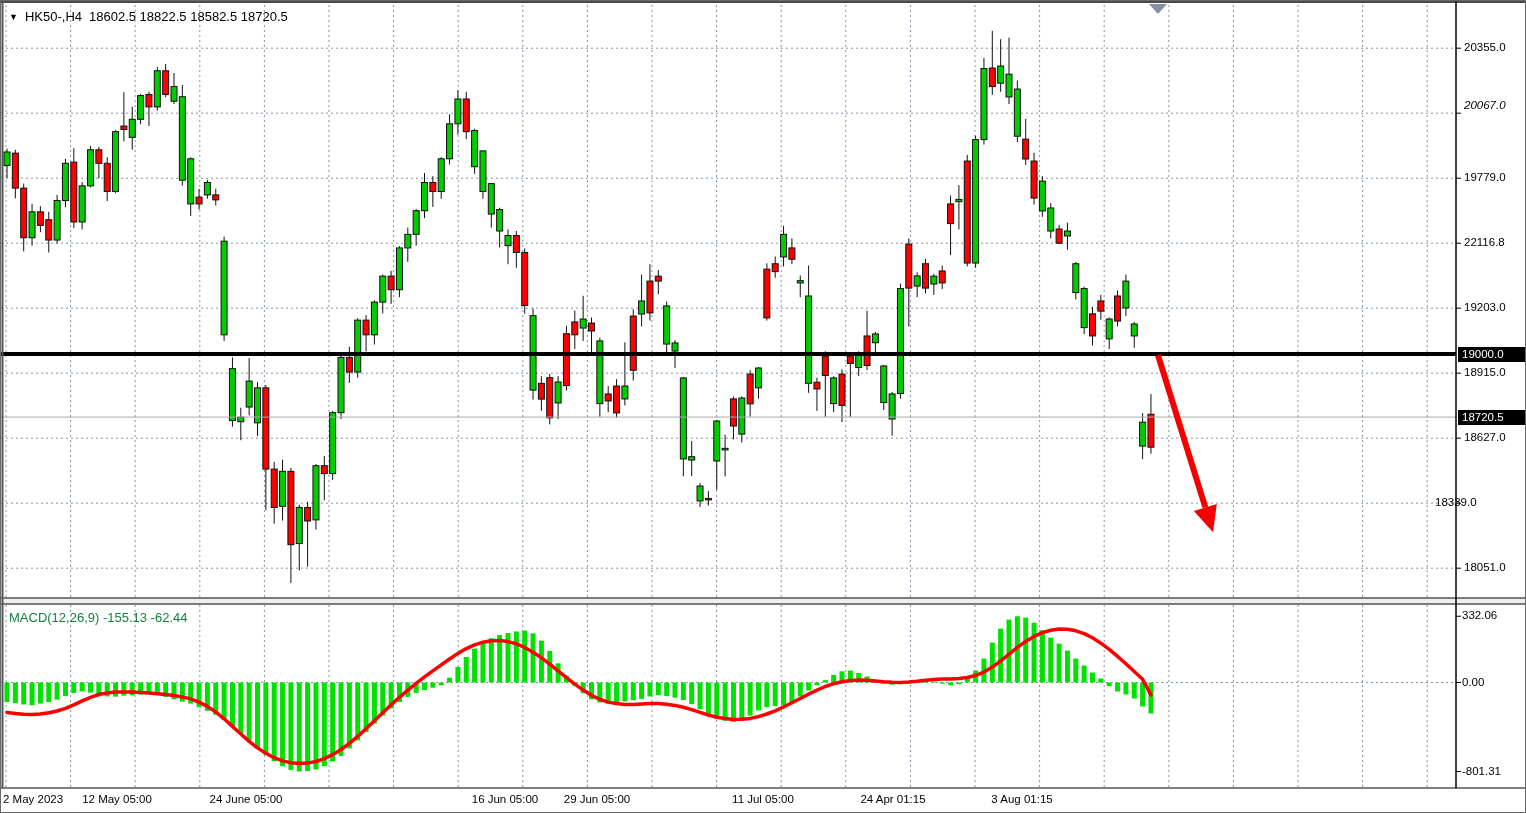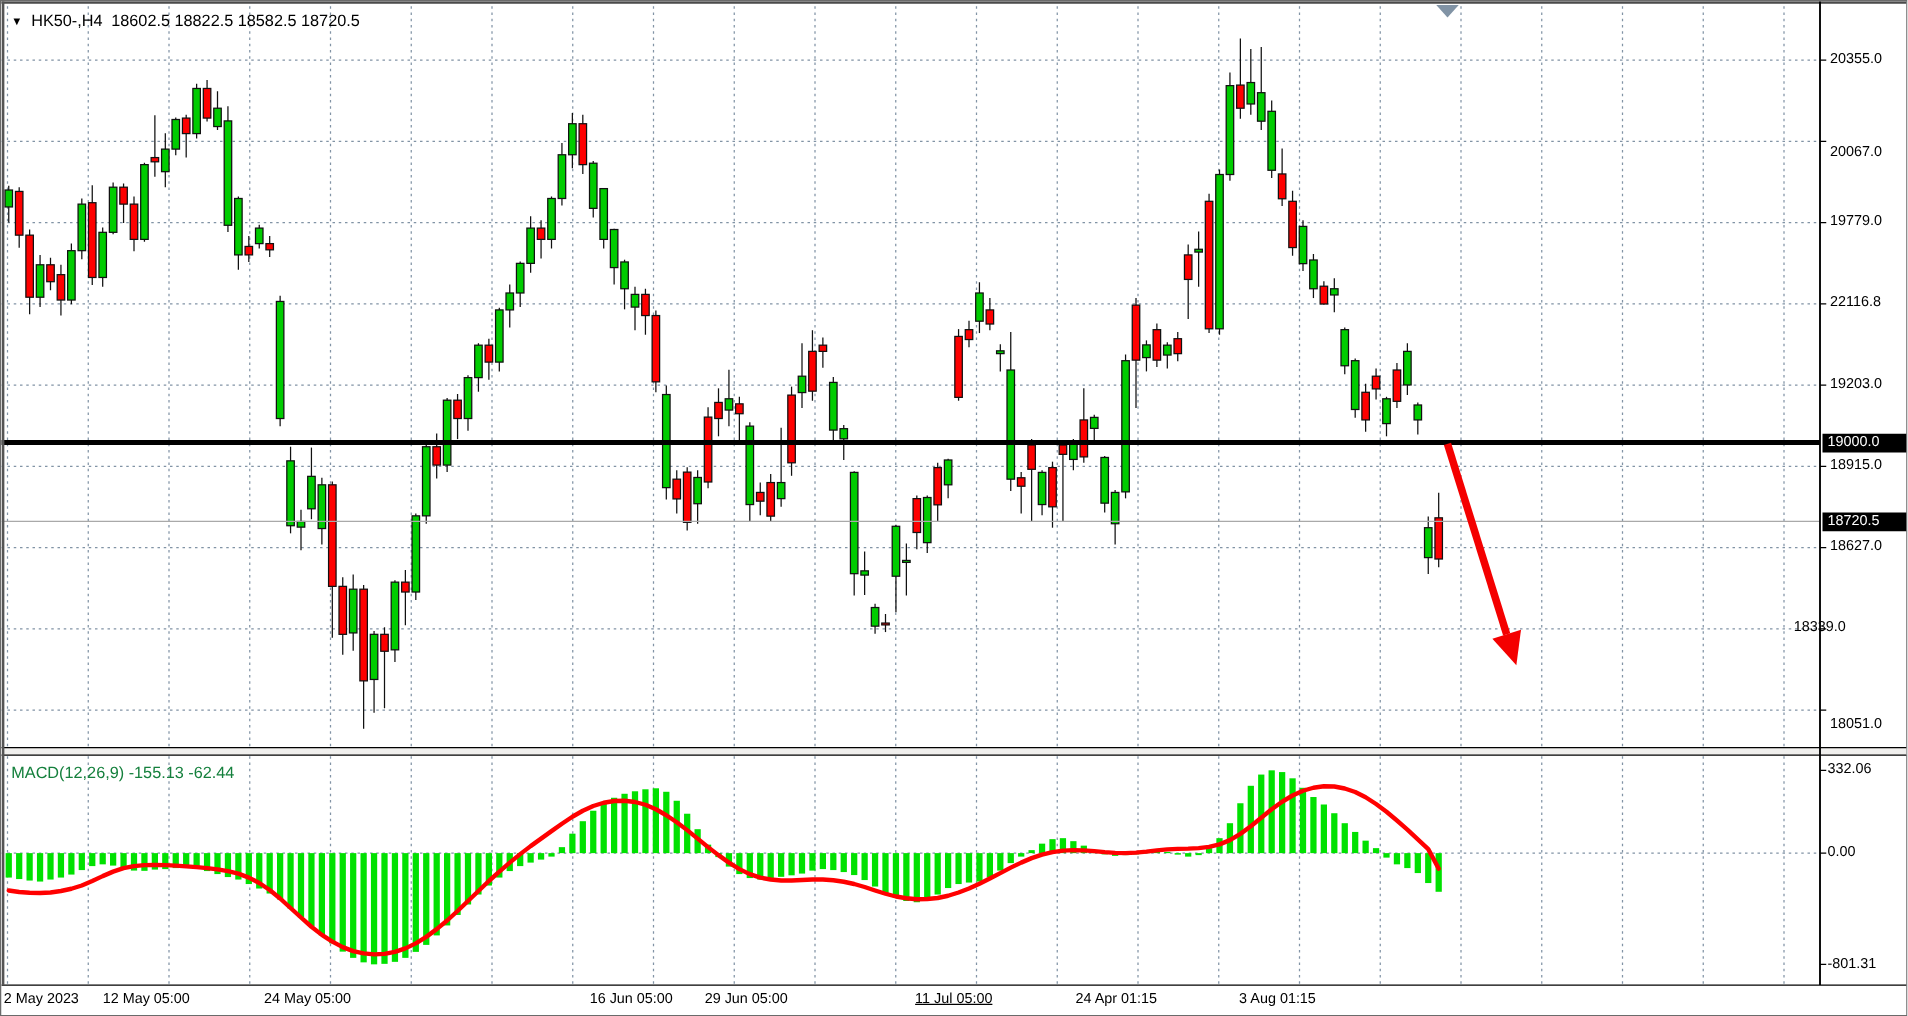--- a/index.html
+++ b/index.html
@@ -514,40 +514,40 @@
   <div class="chart-title">
     <span class="tri">▼</span>
     <span>HK50-,H4</span>
     <span>18602.5 18822.5 18582.5 18720.5</span>
   </div>
 
   <div class="macd-label">MACD(12,26,9) -155.13 -62.44</div>
 
   <div id="price-axis">
       <span class="axis-label" style="left: 1463px; top: 40.2px;">20355.0</span>
-      <span class="axis-label" style="left: 1463px; top: 115px;">20067.0</span>
+      <span class="axis-label" style="left: 1463px; top: 98px; font-style: italic;">20067.0</span>
       <span class="axis-label" style="left: 1463px; top: 170.193px;">19779.0</span>
       <span class="axis-label" style="left: 1463px; top: 235.19px;">22116.8</span>
       <span class="axis-label" style="left: 1463px; top: 300.186px;">19203.0</span>
       <span class="axis-label" style="left: 1463px; top: 365.183px;">18915.0</span>
       <span class="axis-label" style="left: 1463px; top: 430.18px;">18627.0</span>
       <span class="axis-label" style="left: 1434px; top: 495.176px;">18339.0</span>
-      <span class="axis-label" style="left: 1463px; top: 560.173px; margin-top: 12px;">18051.0</span>
+      <span class="axis-label" style="left: 1463px; top: 560.173px;">18051.0</span>
       <span class="price-badge" style="top: 345.5px;">19000.0</span>
       <span class="price-badge" style="top: 408.578px;">18720.5</span>
     </div>
   <div id="macd-axis">
       <span class="axis-label" style="left: 1461px; top: 608.254px;">332.06</span>
       <span class="axis-label" style="left: 1461px; top: 674.5px;">0.00</span>
       <span class="axis-label" style="left: 1461px; top: 763.549px;">-801.31</span>
     </div>
   <div id="time-axis">
       <span class="time-label left" style="left: 2px;">2 May 2023</span>
       <span class="time-label" style="left: 116px;">12 May 05:00</span>
-      <span class="time-label" style="left: 245px;">24 May 05:00</span>
+      <span class="time-label" style="left: 245px;">24 June 05:00</span>
       <span class="time-label" style="left: 375px; margin-top: 28px;">6 Jun 05:00</span>
       <span class="time-label" style="left: 504px;">16 Jun 05:00</span>
       <span class="time-label" style="left: 596px;">29 Jun 05:00</span>
-      <span class="time-label" style="left: 762px; text-decoration: underline;">11 Jul 05:00</span>
+      <span class="time-label" style="left: 762px;">11 Jul 05:00</span>
       <span class="time-label" style="left: 892px;">24 Apr 01:15</span>
       <span class="time-label" style="left: 1021px;">3 Aug 01:15</span>
     </div>
 </div>
 
 </body></html>

